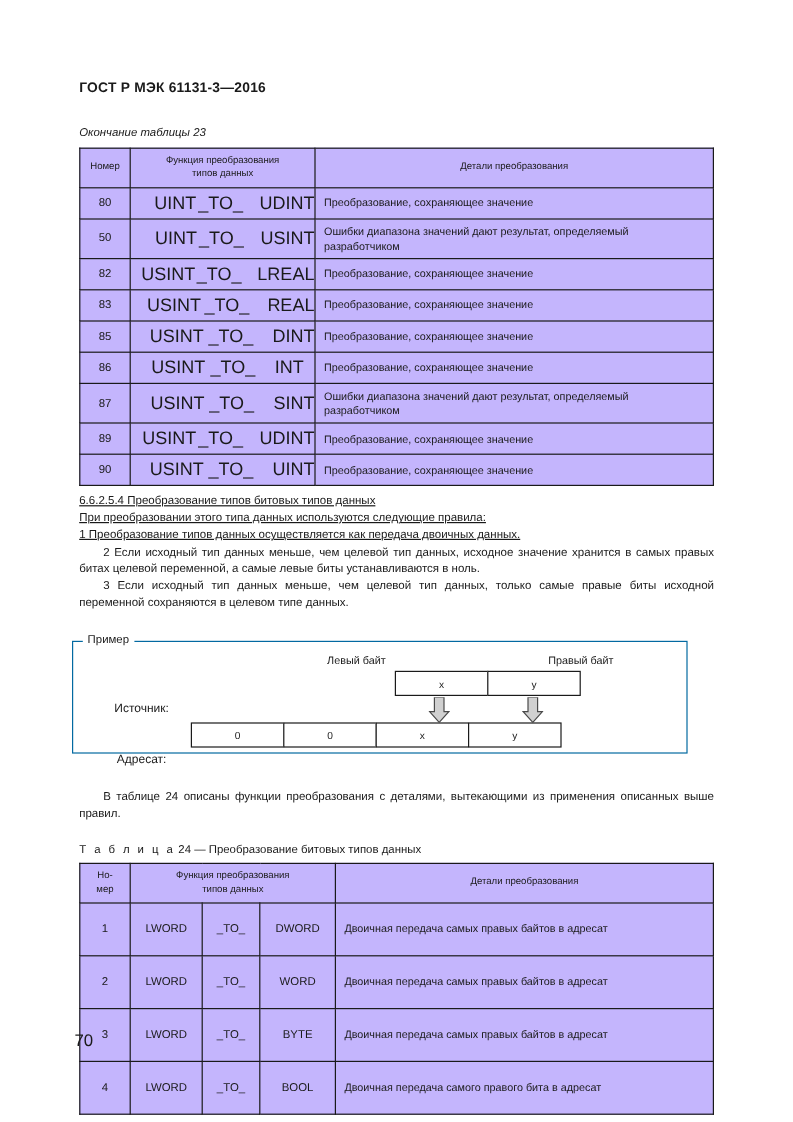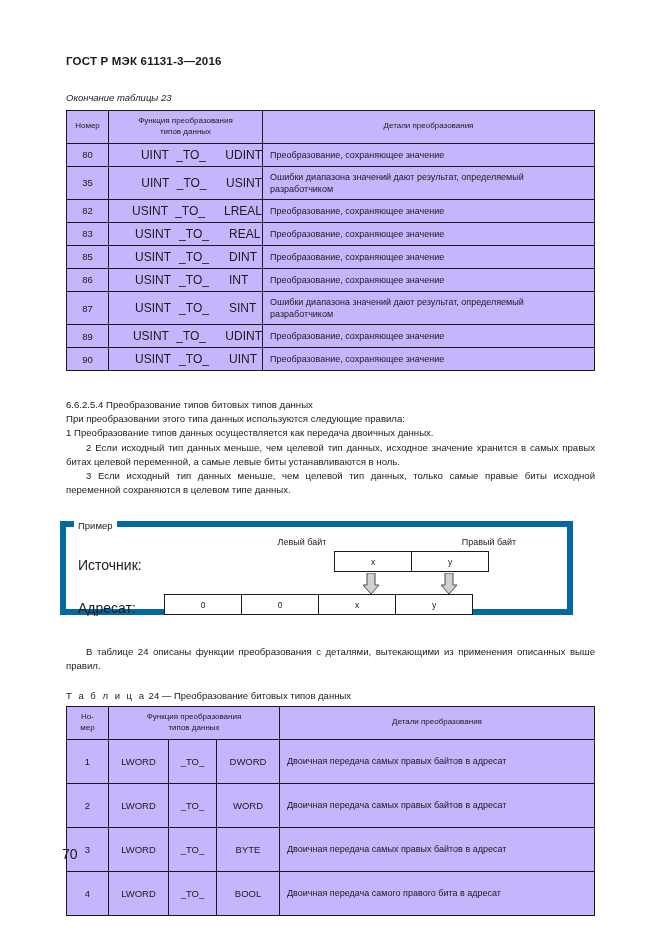--- a/index.html
+++ b/index.html
@@ -10,21 +10,21 @@
   body {
     width: 661px;
     height: 935px;
     position: relative;
     font-family: "Liberation Sans", sans-serif;
     color: #1a1a1a;
     overflow: hidden;
   }
   .page {
     position: absolute;
-    left: 0; top: 0;
+    left: 0; top: 13px;
     width: 661px;
     height: 800px;
     border-radius: 13px;
   }
 
   
   .doc-header {
     position: absolute;
     left: 66px;
     top: 55px;
@@ -74,21 +74,21 @@
   }
 
   
   #table23 {
     left: 66px;
     top: 110px;
     width: 529px;
   }
   #table23 .fn {
     padding: 4px 0 !important;
-    font-size: 12px;
+    font-size: 15px;
     margin-top: 40px;
   }
   #table23 .fn .fnrow {
     display: flex;
     align-items: center;
   }
   #table23 .fn .f1 { width: 62px; text-align: right; }
   #table23 .fn .f2 { width: 46px; text-align: center; }
   #table23 .fn .f3 { flex: 1; text-align: left; padding-left: 12px; }
 
@@ -99,30 +99,30 @@
     top: 398px;
     width: 529px;
     font-size: 9.6px;
     line-height: 14.2px;
   }
   .para-block p {
     margin: 0;
     text-align: justify;
   }
   .para-block p.ind { text-indent: 20px; }
-  .para-block p.noind { text-indent: 0; }
+  .para-block p.noind { text-indent: 0; text-decoration: underline; }
 
   
   .example-box {
     position: absolute;
     left: 60px;
     top: 521px;
     width: 513px;
     height: 94px;
-    border: 6px solid #0369a1;
+    border: 1px solid #0369a1;
     box-sizing: border-box;
   }
   .example-legend {
     position: absolute;
     left: 8px;
     top: -7px;
     background: #fff;
     padding: 0 4px;
     font-size: 9.5px;
     color: #1a1a1a;
@@ -138,23 +138,24 @@
   .lbl-right-byte {
     position: absolute;
     left: 363px;
     top: 10px;
     width: 120px;
     text-align: center;
     font-size: 9px;
   }
   .row-label {
     position: absolute;
-    font-size: 14px;
-    text-align: left;
+    font-size: 10px;
+    text-align: center;
     width: 90px;
+    margin-top: 20px;
   }
   .row-label.src { left: 12px; top: 30px; }
   .row-label.dst { left: 12px; top: 73px; }
 
   .cellrow {
     position: absolute;
     display: flex;
     height: 21px;
   }
   .cellrow.src { left: 268px; top: 24px; }
@@ -259,21 +260,21 @@
           <td class="fn">
             <div class="fnrow">
               <span class="f1">UINT</span>
               <span class="f2">_TO_</span>
               <span class="f3">UDINT</span>
             </div>
           </td>
           <td class="detcell">Преобразование, сохраняющее значение</td>
         </tr>
         <tr>
-          <td class="numcell">35</td>
+          <td class="numcell">50</td>
           <td class="fn">
             <div class="fnrow">
               <span class="f1">UINT</span>
               <span class="f2">_TO_</span>
               <span class="f3">USINT</span>
             </div>
           </td>
           <td class="detcell">Ошибки диапазона значений дают результат, определяемый разработчиком</td>
         </tr>
         <tr>

